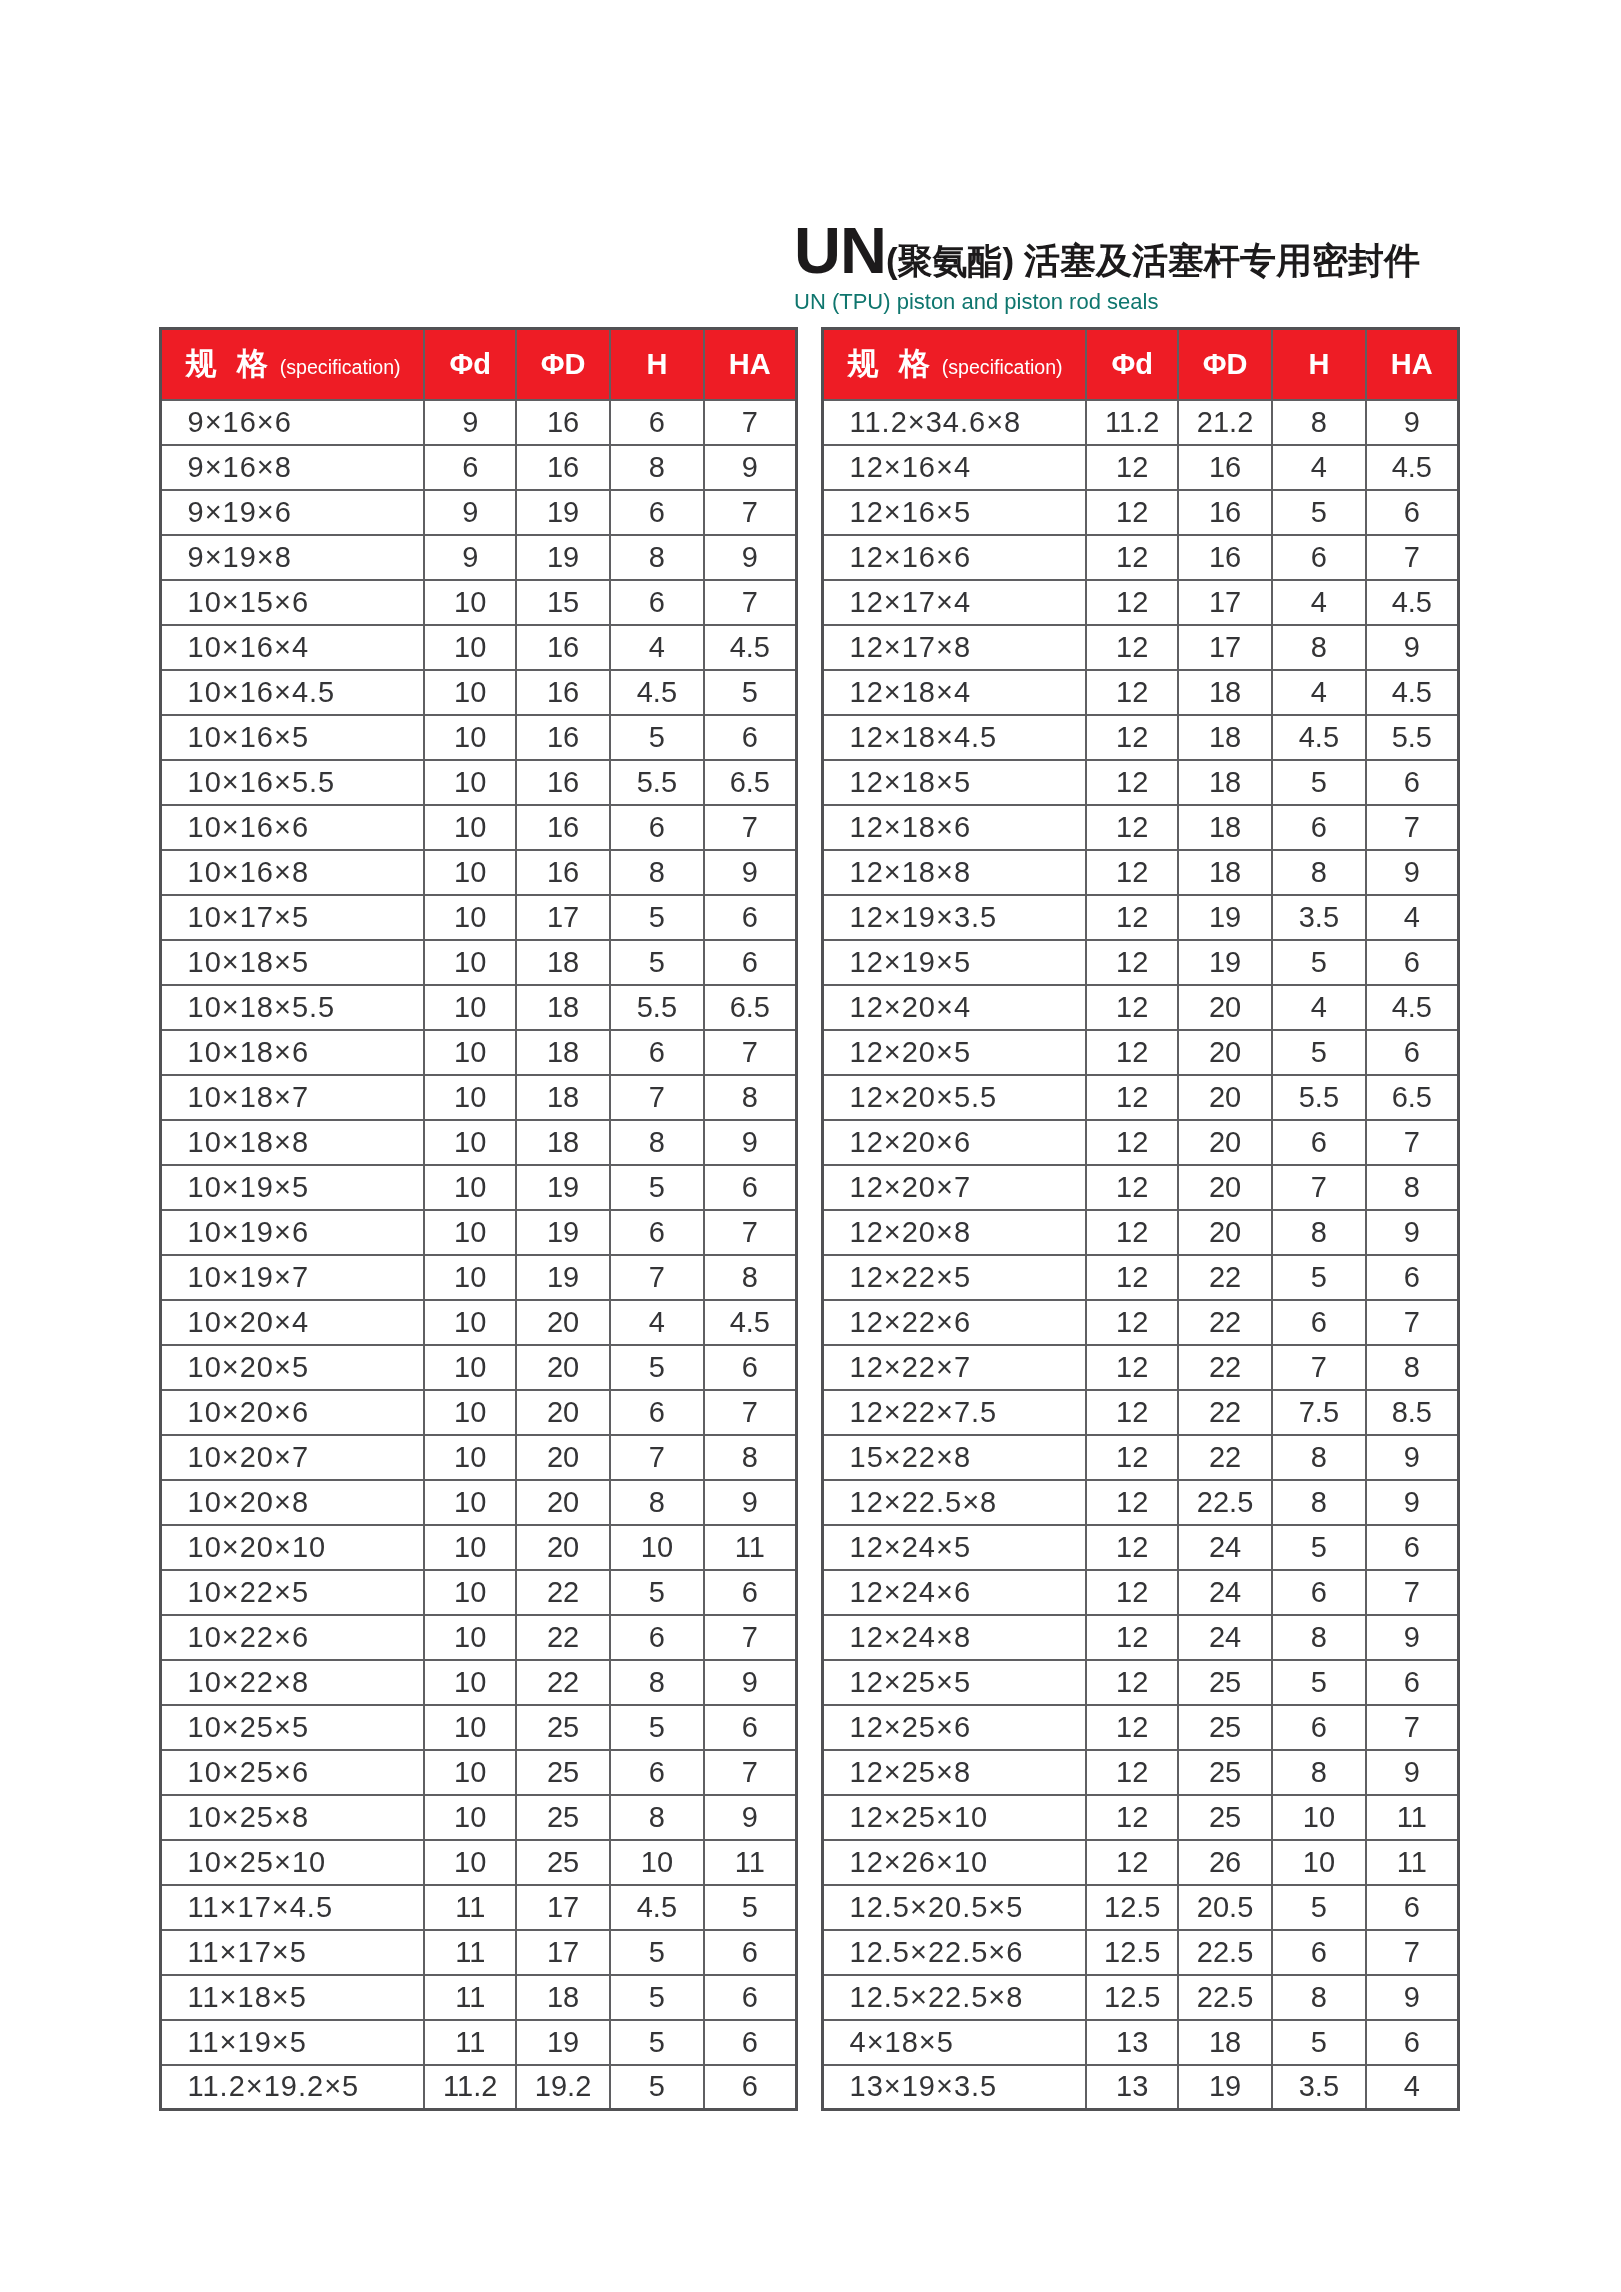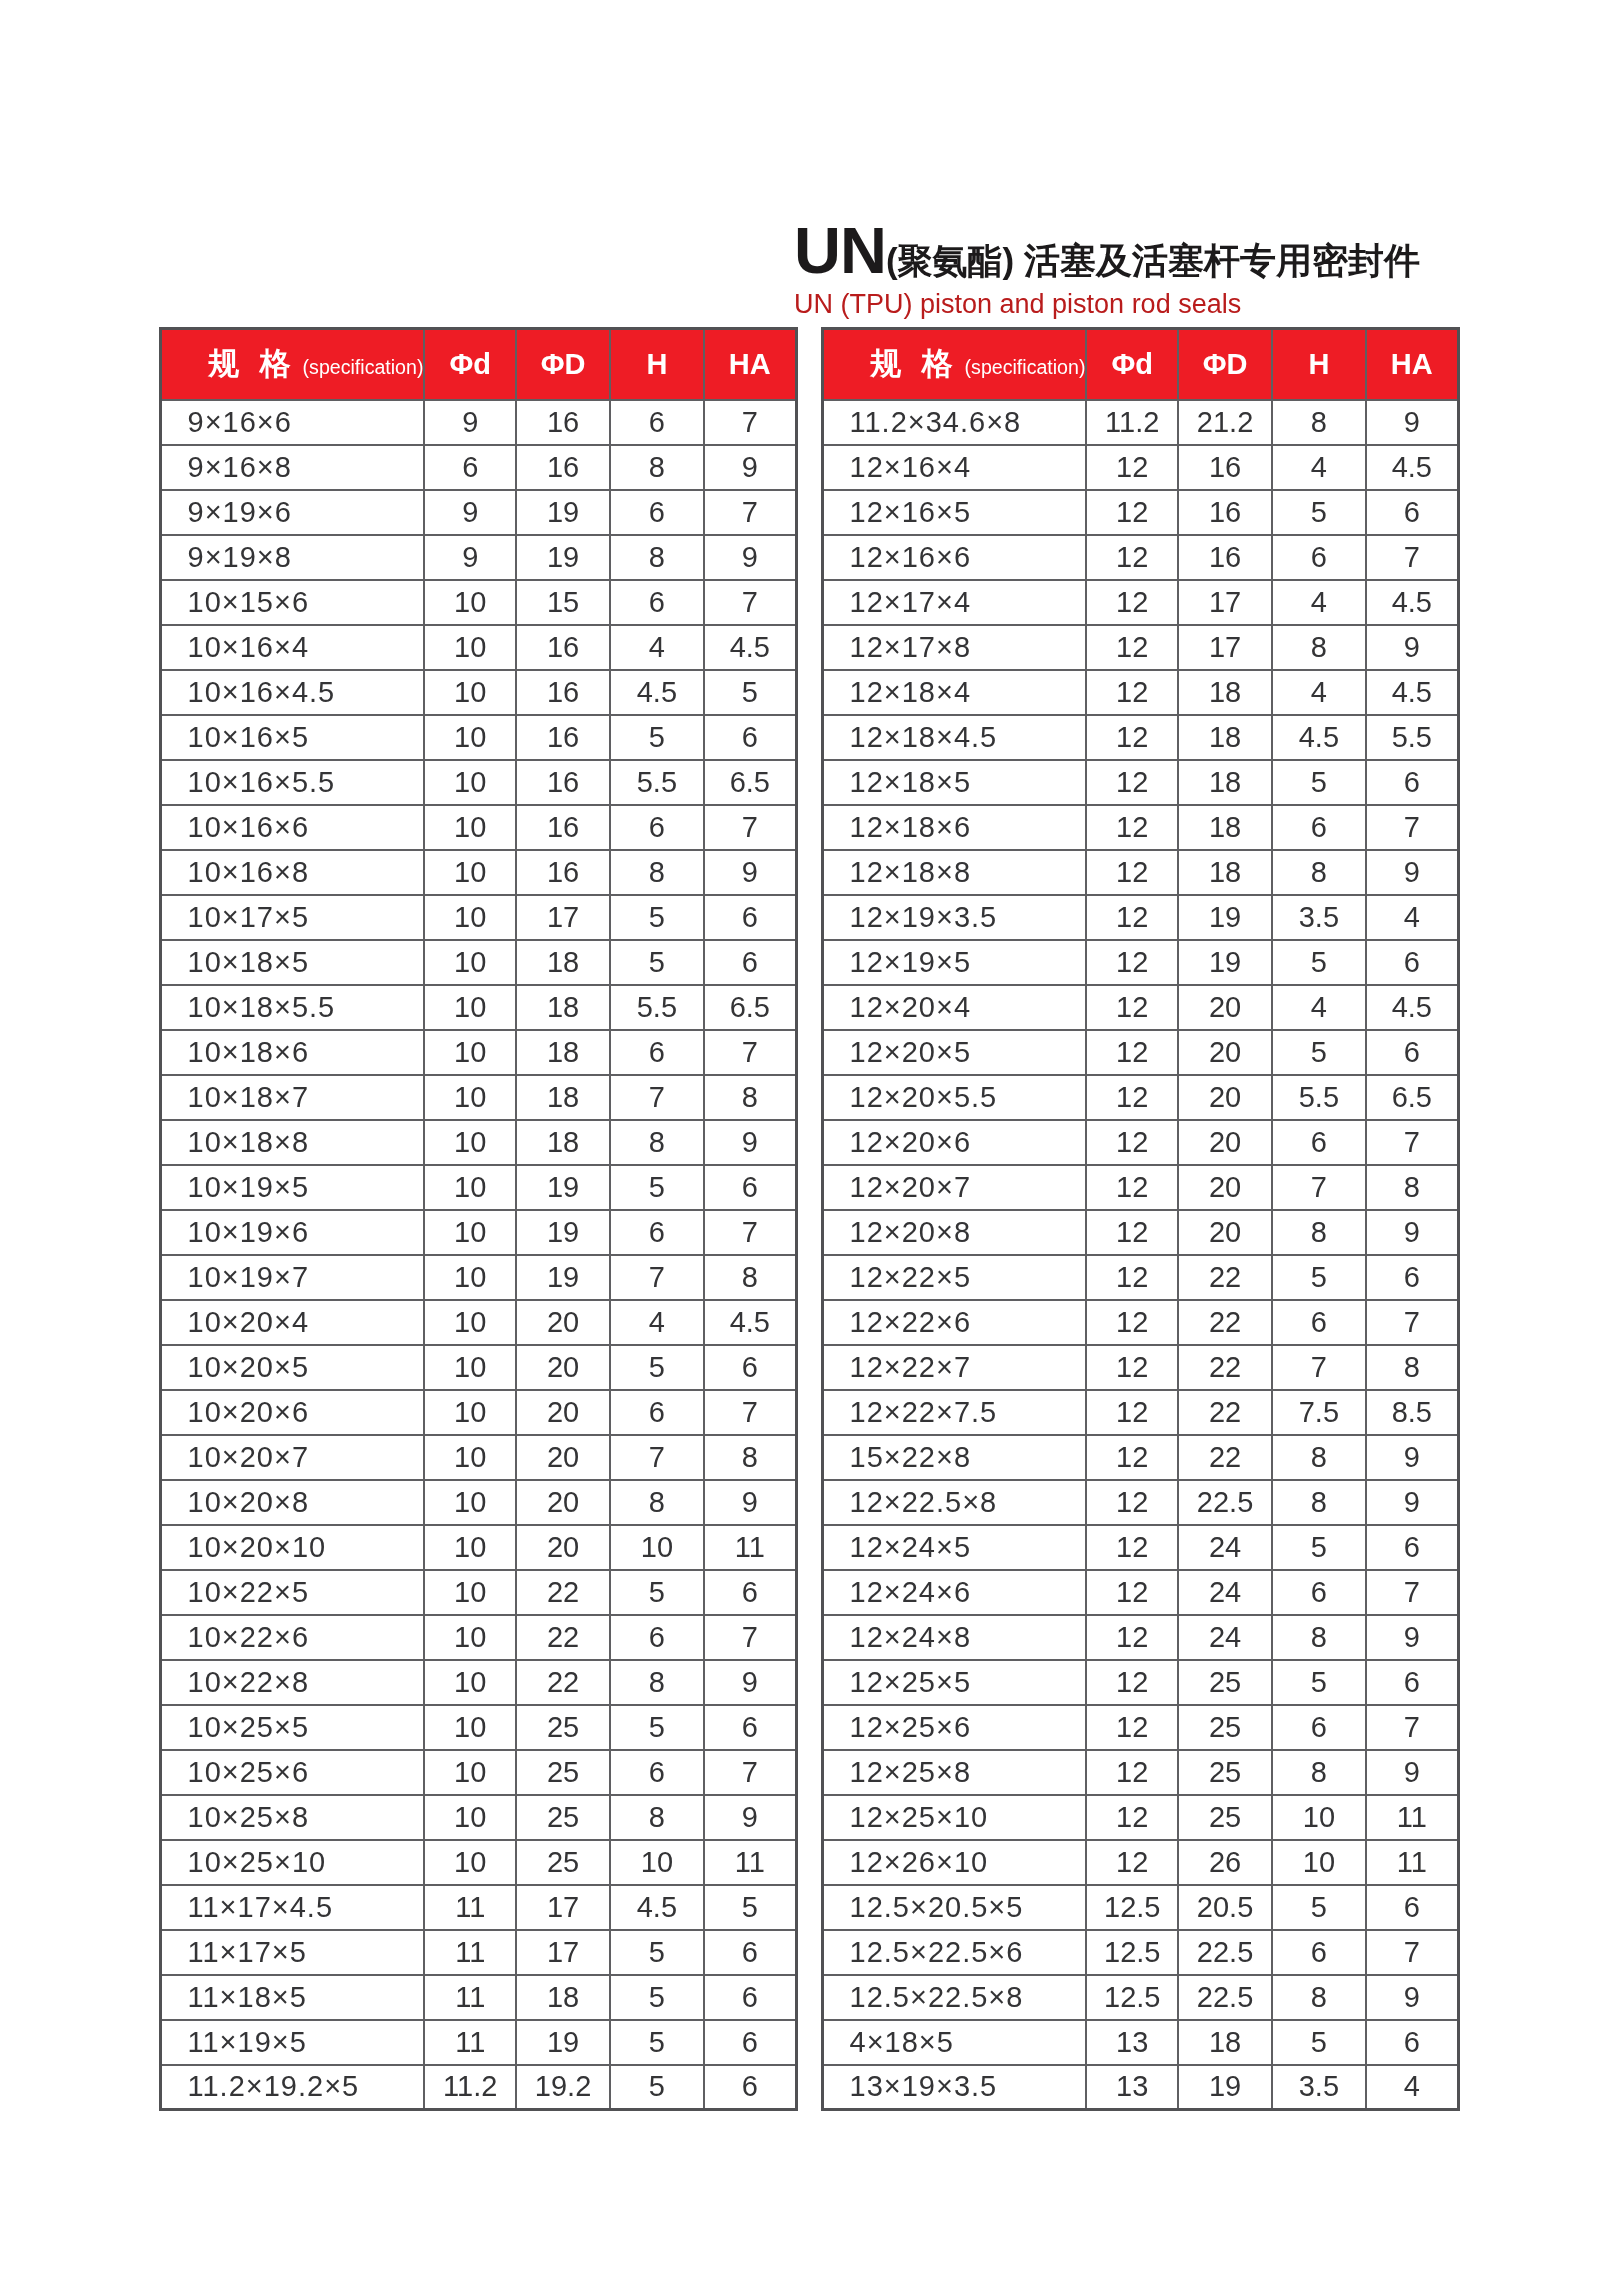--- a/index.html
+++ b/index.html
@@ -18,23 +18,23 @@
     top: 218px;
     line-height: 1;
     white-space: nowrap;
   }
   .title-line { color: #1c1a1b; font-weight: bold; }
   .t-un    { font-size: 65px; letter-spacing: -1px; }
   .t-paren { font-size: 35px; }
   .t-rest  { font-size: 36px; margin-left: 9.8px; }
   .subtitle {
     margin-top: 7.8px;
-    font-size: 27px;
+    font-size: 22px;
     font-weight: normal;
-    color: #b91c1c;
+    color: #0f766e;
     letter-spacing: 0px;
   }
 
   
   .spec-table {
     position: absolute;
     top: 327px;
     width: 639px;
     border-collapse: collapse;
     table-layout: fixed;
@@ -58,21 +58,21 @@
   .spec-table thead th {
     background: #ee1c25;
     color: #ffffff;
     height: 71px;
     font-weight: bold;
     text-align: center;
     font-size: 29px;
     vertical-align: middle;
   }
   .spec-table thead th.th-spec {
-    text-align: right;
+    text-align: left;
     padding-left: 23.5px;
   }
   .th-spec .zh {
     font-size: 31px;
     letter-spacing: 5.9px;
   }
   .th-spec .en {
     font-size: 19.6px;
     font-weight: normal;
     letter-spacing: 0;

